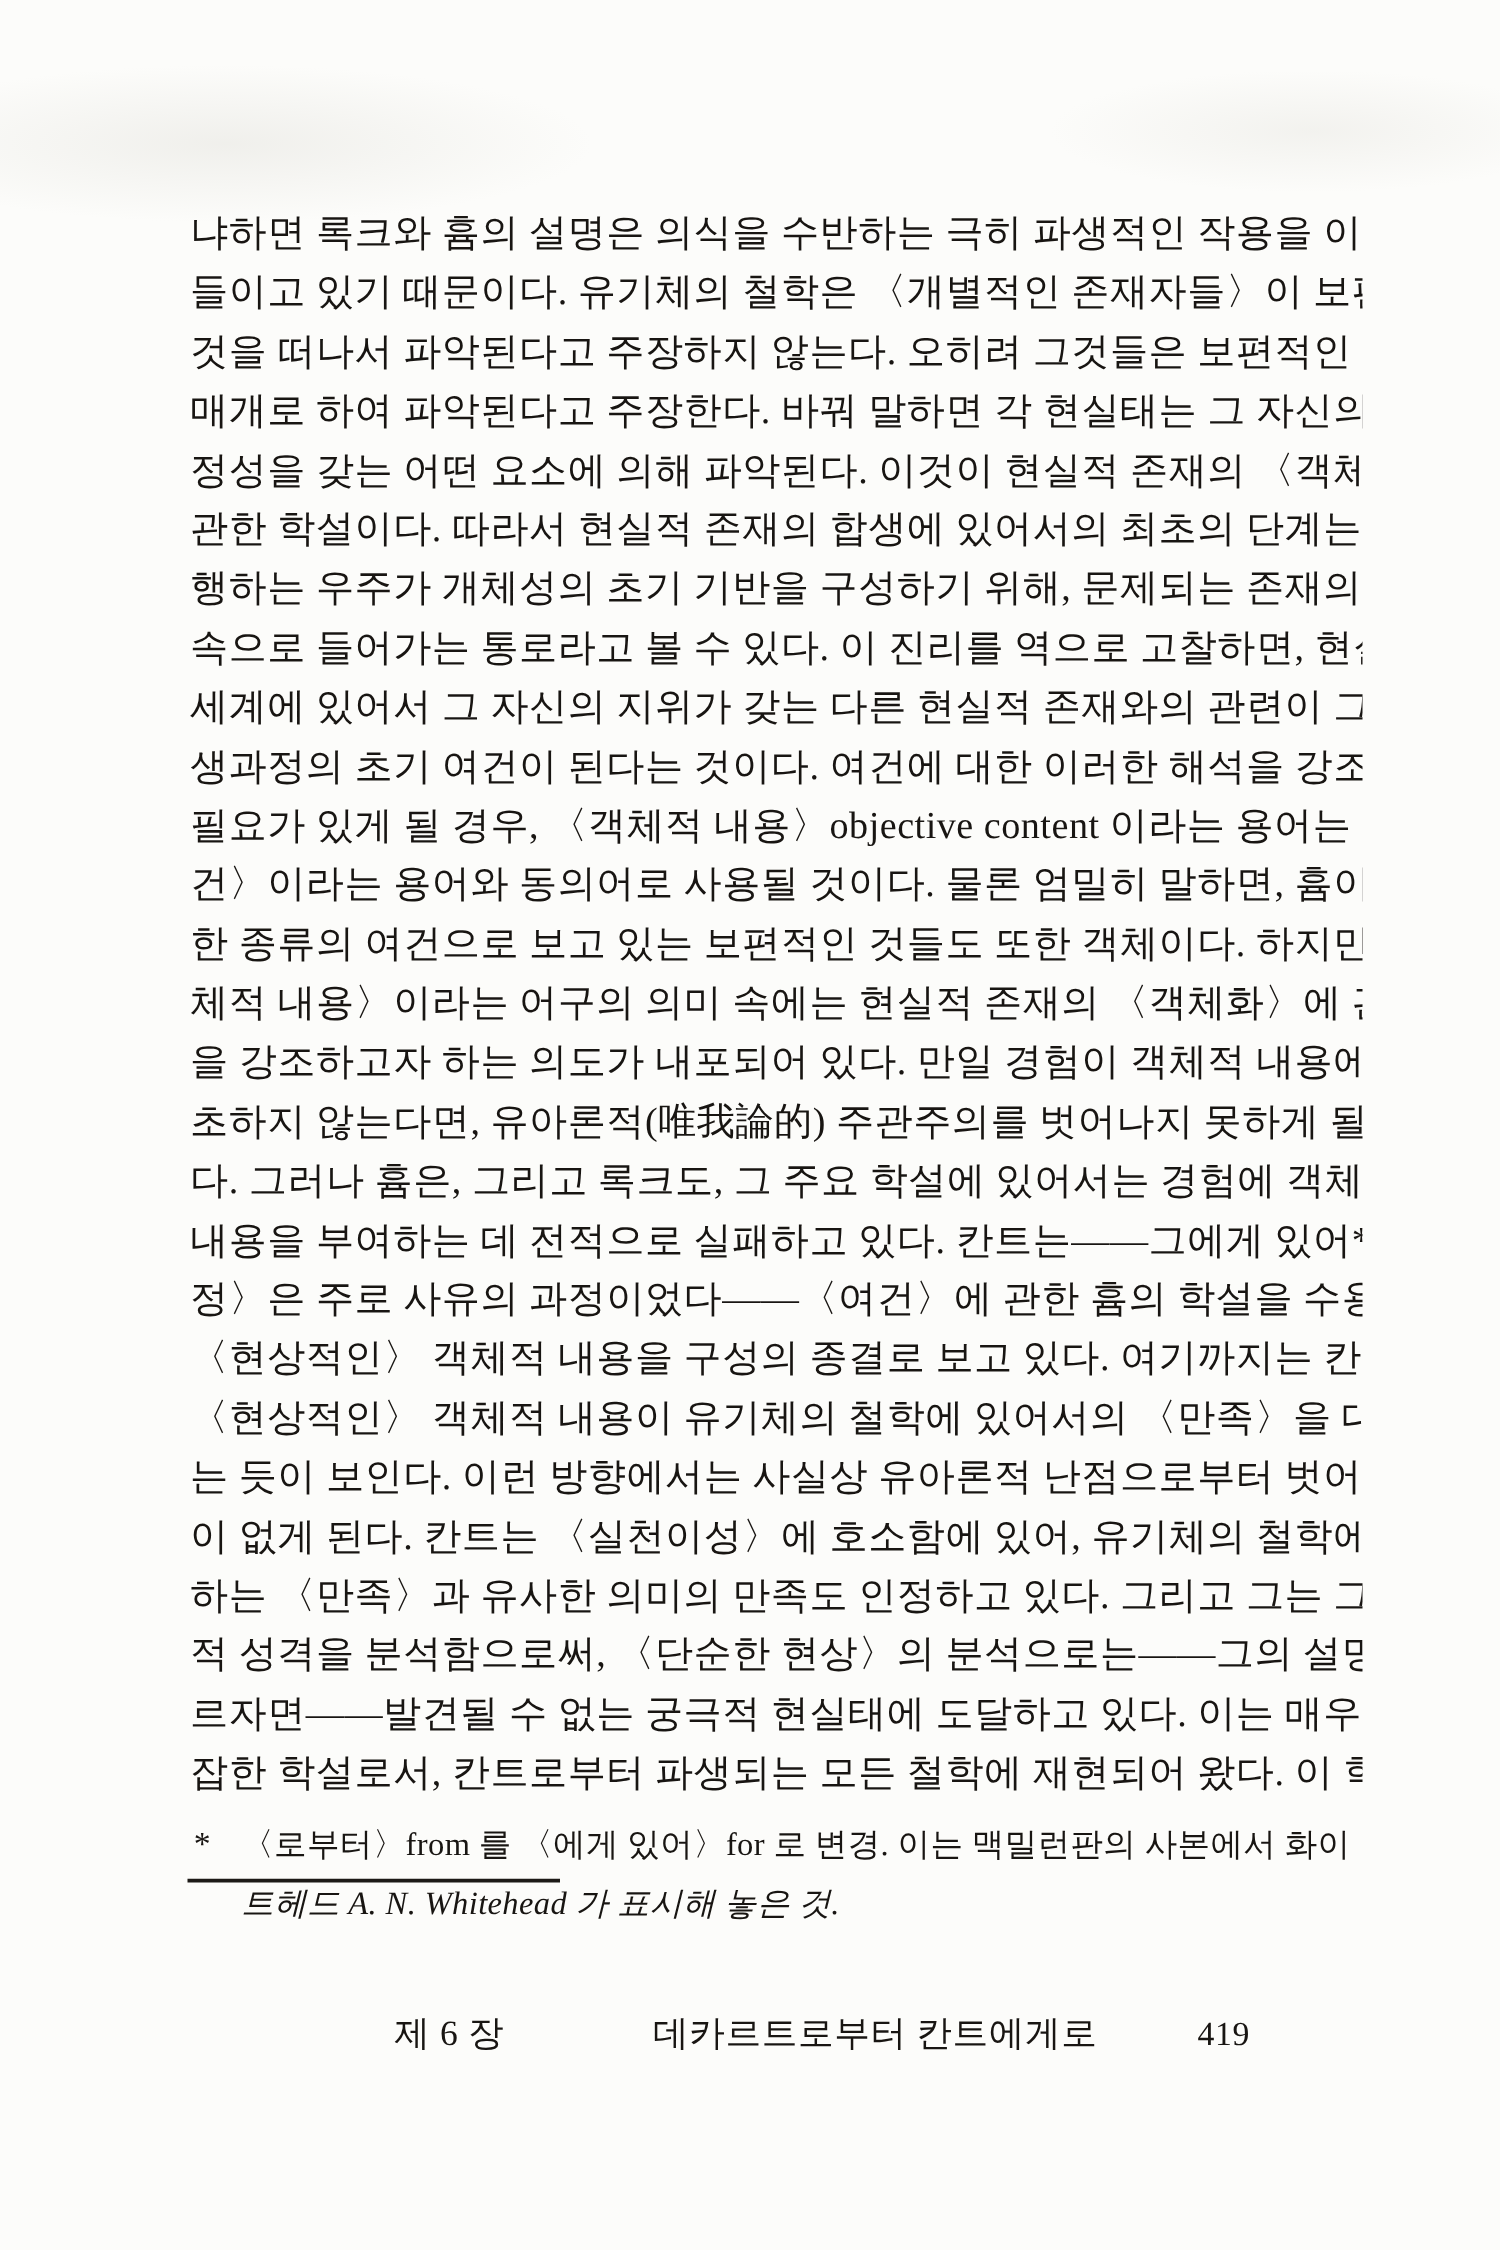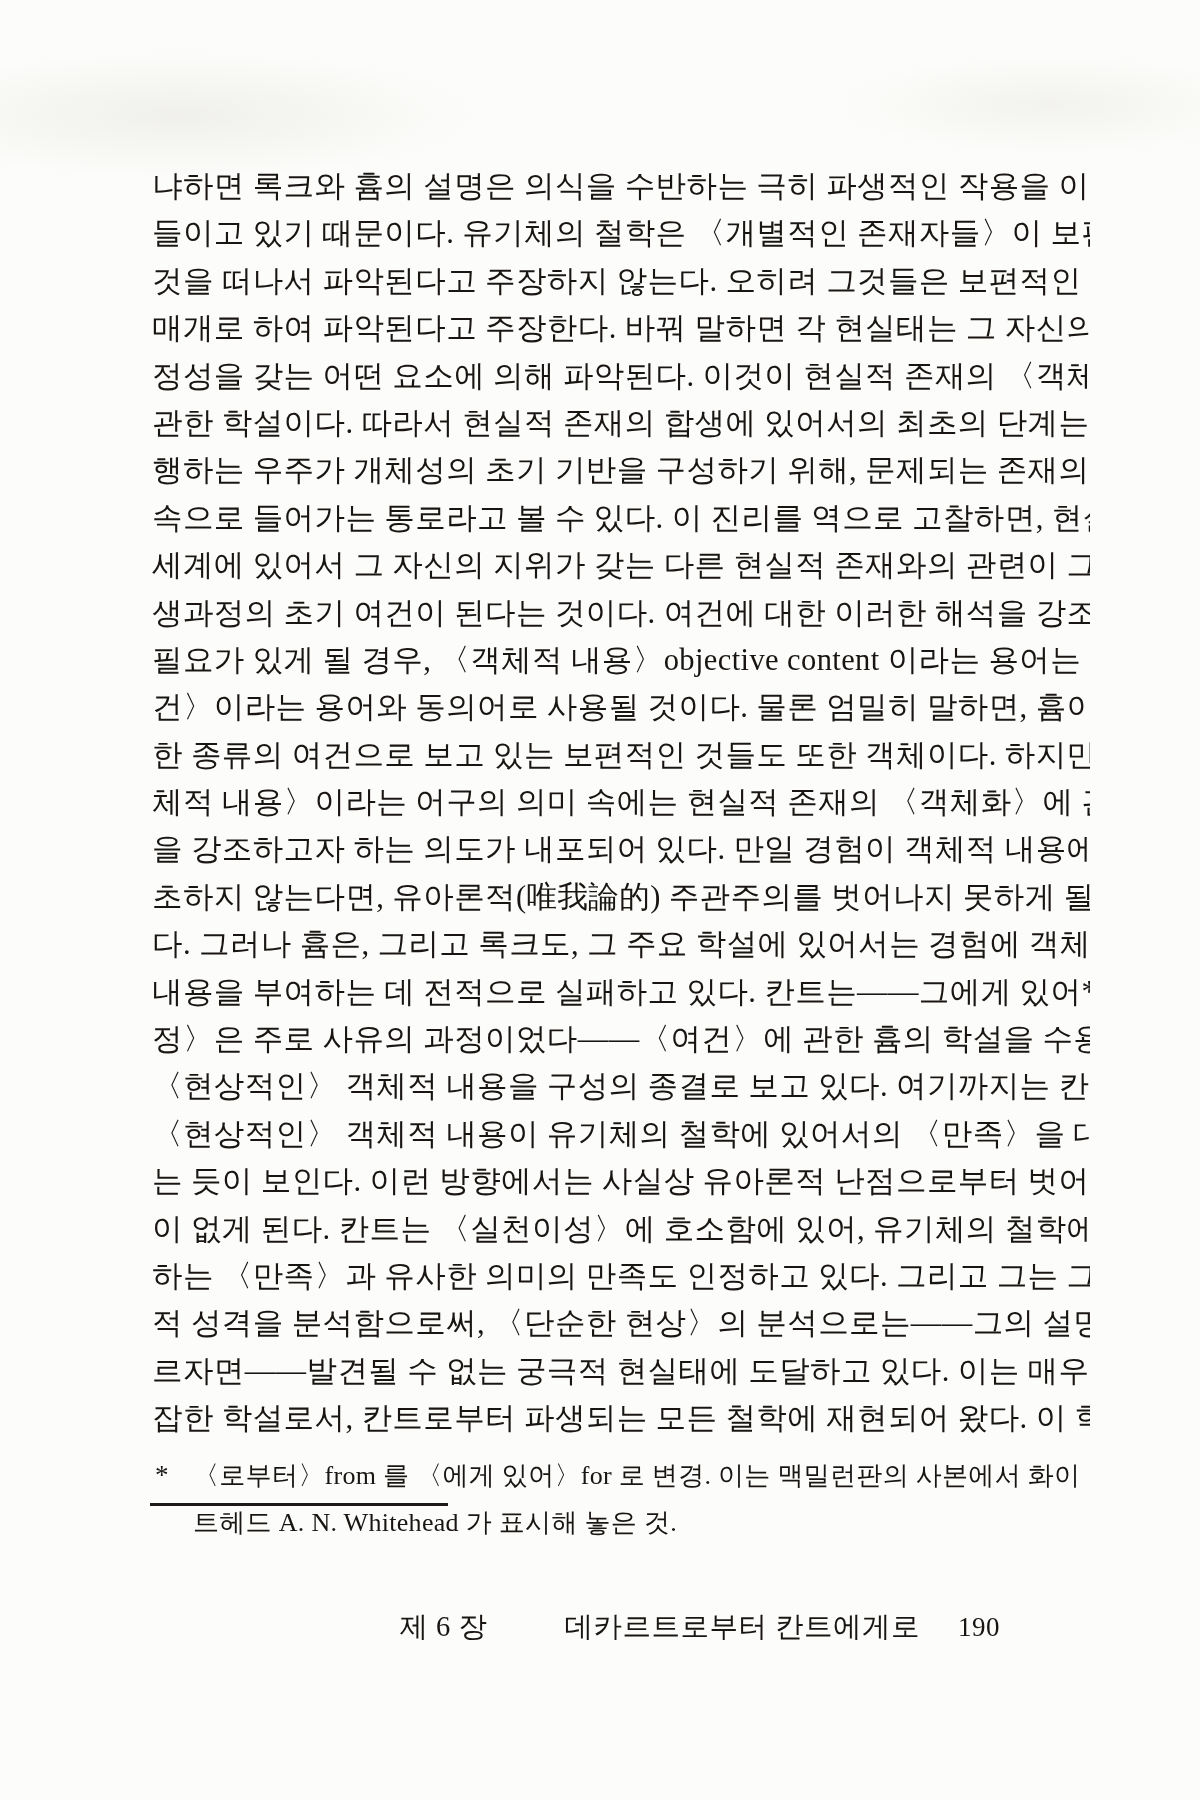--- a/index.html
+++ b/index.html
@@ -56,30 +56,32 @@
   }
   .fn-line1 { white-space: nowrap; }
   .fn-marker {
     display: inline-block;
     width: 38px;
     font-size: 27px;
   }
   .fn-line2 {
     margin-left: 38px;
     white-space: nowrap;
+    font-style: italic;
   }
   .running-footer {
     position: absolute;
     top: 1608px;
     right: 200px;
     display: flex;
     align-items: baseline;
     font-size: 28.5px;
     letter-spacing: 0.5px;
     white-space: nowrap;
+    gap: 42px;
   }
   .running-footer .chapter { margin-right: 30px; }
   .running-footer .chapter-title { margin-right: 38px; margin-left: 47px; }
   .running-footer .page-number {
     font-size: 27px;
     font-family: "Liberation Serif", "DejaVu Serif", serif;
   }
 </style>
 </head>
 <body>
@@ -119,16 +121,16 @@
   <div class="footnote-rule"></div>
 
   <div class="footnote">
     <div class="fn-line1"><span class="fn-marker">*</span><span>〈로부터〉from 를 〈에게 있어〉for 로 변경. 이는 맥밀런판의 사본에서 화이</span></div>
     <div class="fn-line2">트헤드 A. N. Whitehead 가 표시해 놓은 것.</div>
   </div>
 
   <div class="running-footer">
     <span class="chapter">제 6 장</span>
     <span class="chapter-title">데카르트로부터 칸트에게로</span>
-    <span class="page-number">190</span>
+    <span class="page-number">419</span>
   </div>
 
 </div>
 
 </body></html>

